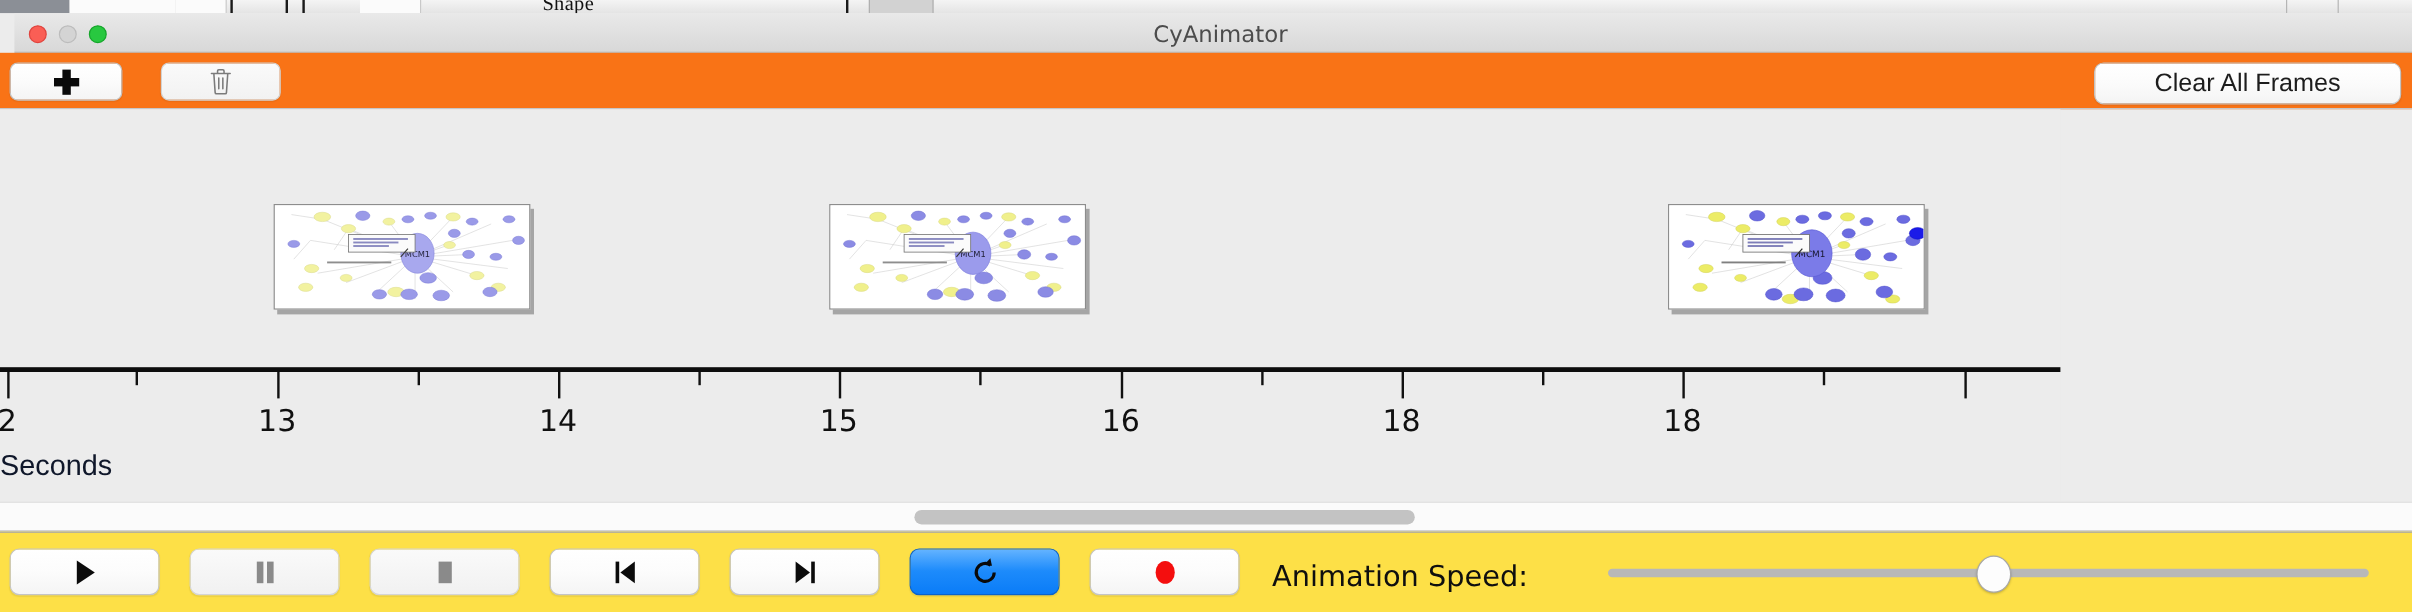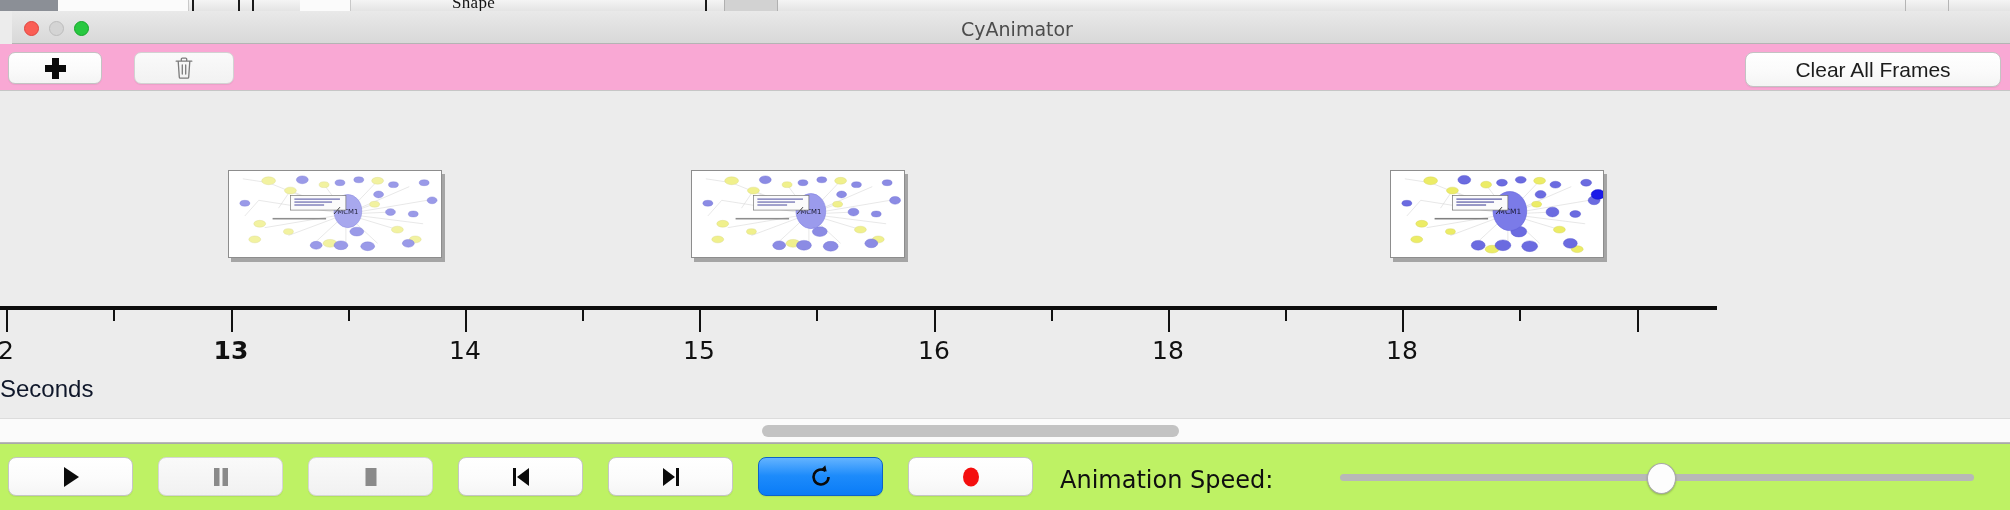--- a/index.html
+++ b/index.html
@@ -68,21 +68,21 @@
     position: absolute; left: 0; right: 0; top: 7px;
     text-align: center;
     font-size: 19px; color: #4c4c4c;
     font-family: "DejaVu Sans", sans-serif;
   }
 
   
   .toolbar {
     position: absolute; left: 0; top: 44px;
     width: 2010px; height: 47px;
-    background: #f9a8d4;
+    background: #f97316;
     border-bottom: 1px solid #c6c6c6;
     box-sizing: border-box;
   }
   .btn {
     position: absolute;
     box-sizing: border-box;
     border: 1px solid #c3c3c3;
     border-radius: 7px;
     background: linear-gradient(to bottom, #ffffff 0%, #fbfbfb 52%, #f4f4f4 100%);
     display: flex; align-items: center; justify-content: center;
@@ -169,21 +169,21 @@
     position: absolute; top: 6px; left: 762px;
     width: 417px; height: 12px;
     background: #c3c3c3;
     border-radius: 6px;
   }
 
   
   .playbar {
     position: absolute; left: 0; top: 443px;
     width: 2010px; height: 67px;
-    background: #bef264;
+    background: #fde047;
     border-top: 1px solid #a9a9a9;
     box-sizing: border-box;
   }
   .pbtn {
     position: absolute; top: 13px;
     height: 39px; width: 125px;
     box-sizing: border-box;
     border: 1px solid #c5c5c5;
     border-radius: 8px;
     background: linear-gradient(to bottom, #ffffff 0%, #fcfcfc 50%, #f5f5f5 100%);
@@ -437,21 +437,21 @@
       <div class="tick minor" style="left:348px;"></div>
       <div class="tick minor" style="left:582px;"></div>
       <div class="tick minor" style="left:816px;"></div>
       <div class="tick minor" style="left:1051px;"></div>
       <div class="tick minor" style="left:1285px;"></div>
       <div class="tick minor" style="left:1519px;"></div>
       <div class="tick minor" style="left:1754px;"></div>
       <div class="tick minor" style="left:1988px;"></div>
 
       <div class="tick-label" style="left:6px;">2</div>
-      <div class="tick-label" style="left:231px;font-weight:bold;">13</div>
+      <div class="tick-label" style="left:231px;">13</div>
       <div class="tick-label" style="left:465px;">14</div>
       <div class="tick-label" style="left:699px;">15</div>
       <div class="tick-label" style="left:934px;">16</div>
       <div class="tick-label" style="left:1168px;">18</div>
       <div class="tick-label" style="left:1402px;">18</div>
 
       <div class="axis-name">Seconds</div>
     </div>
   </div>
 

